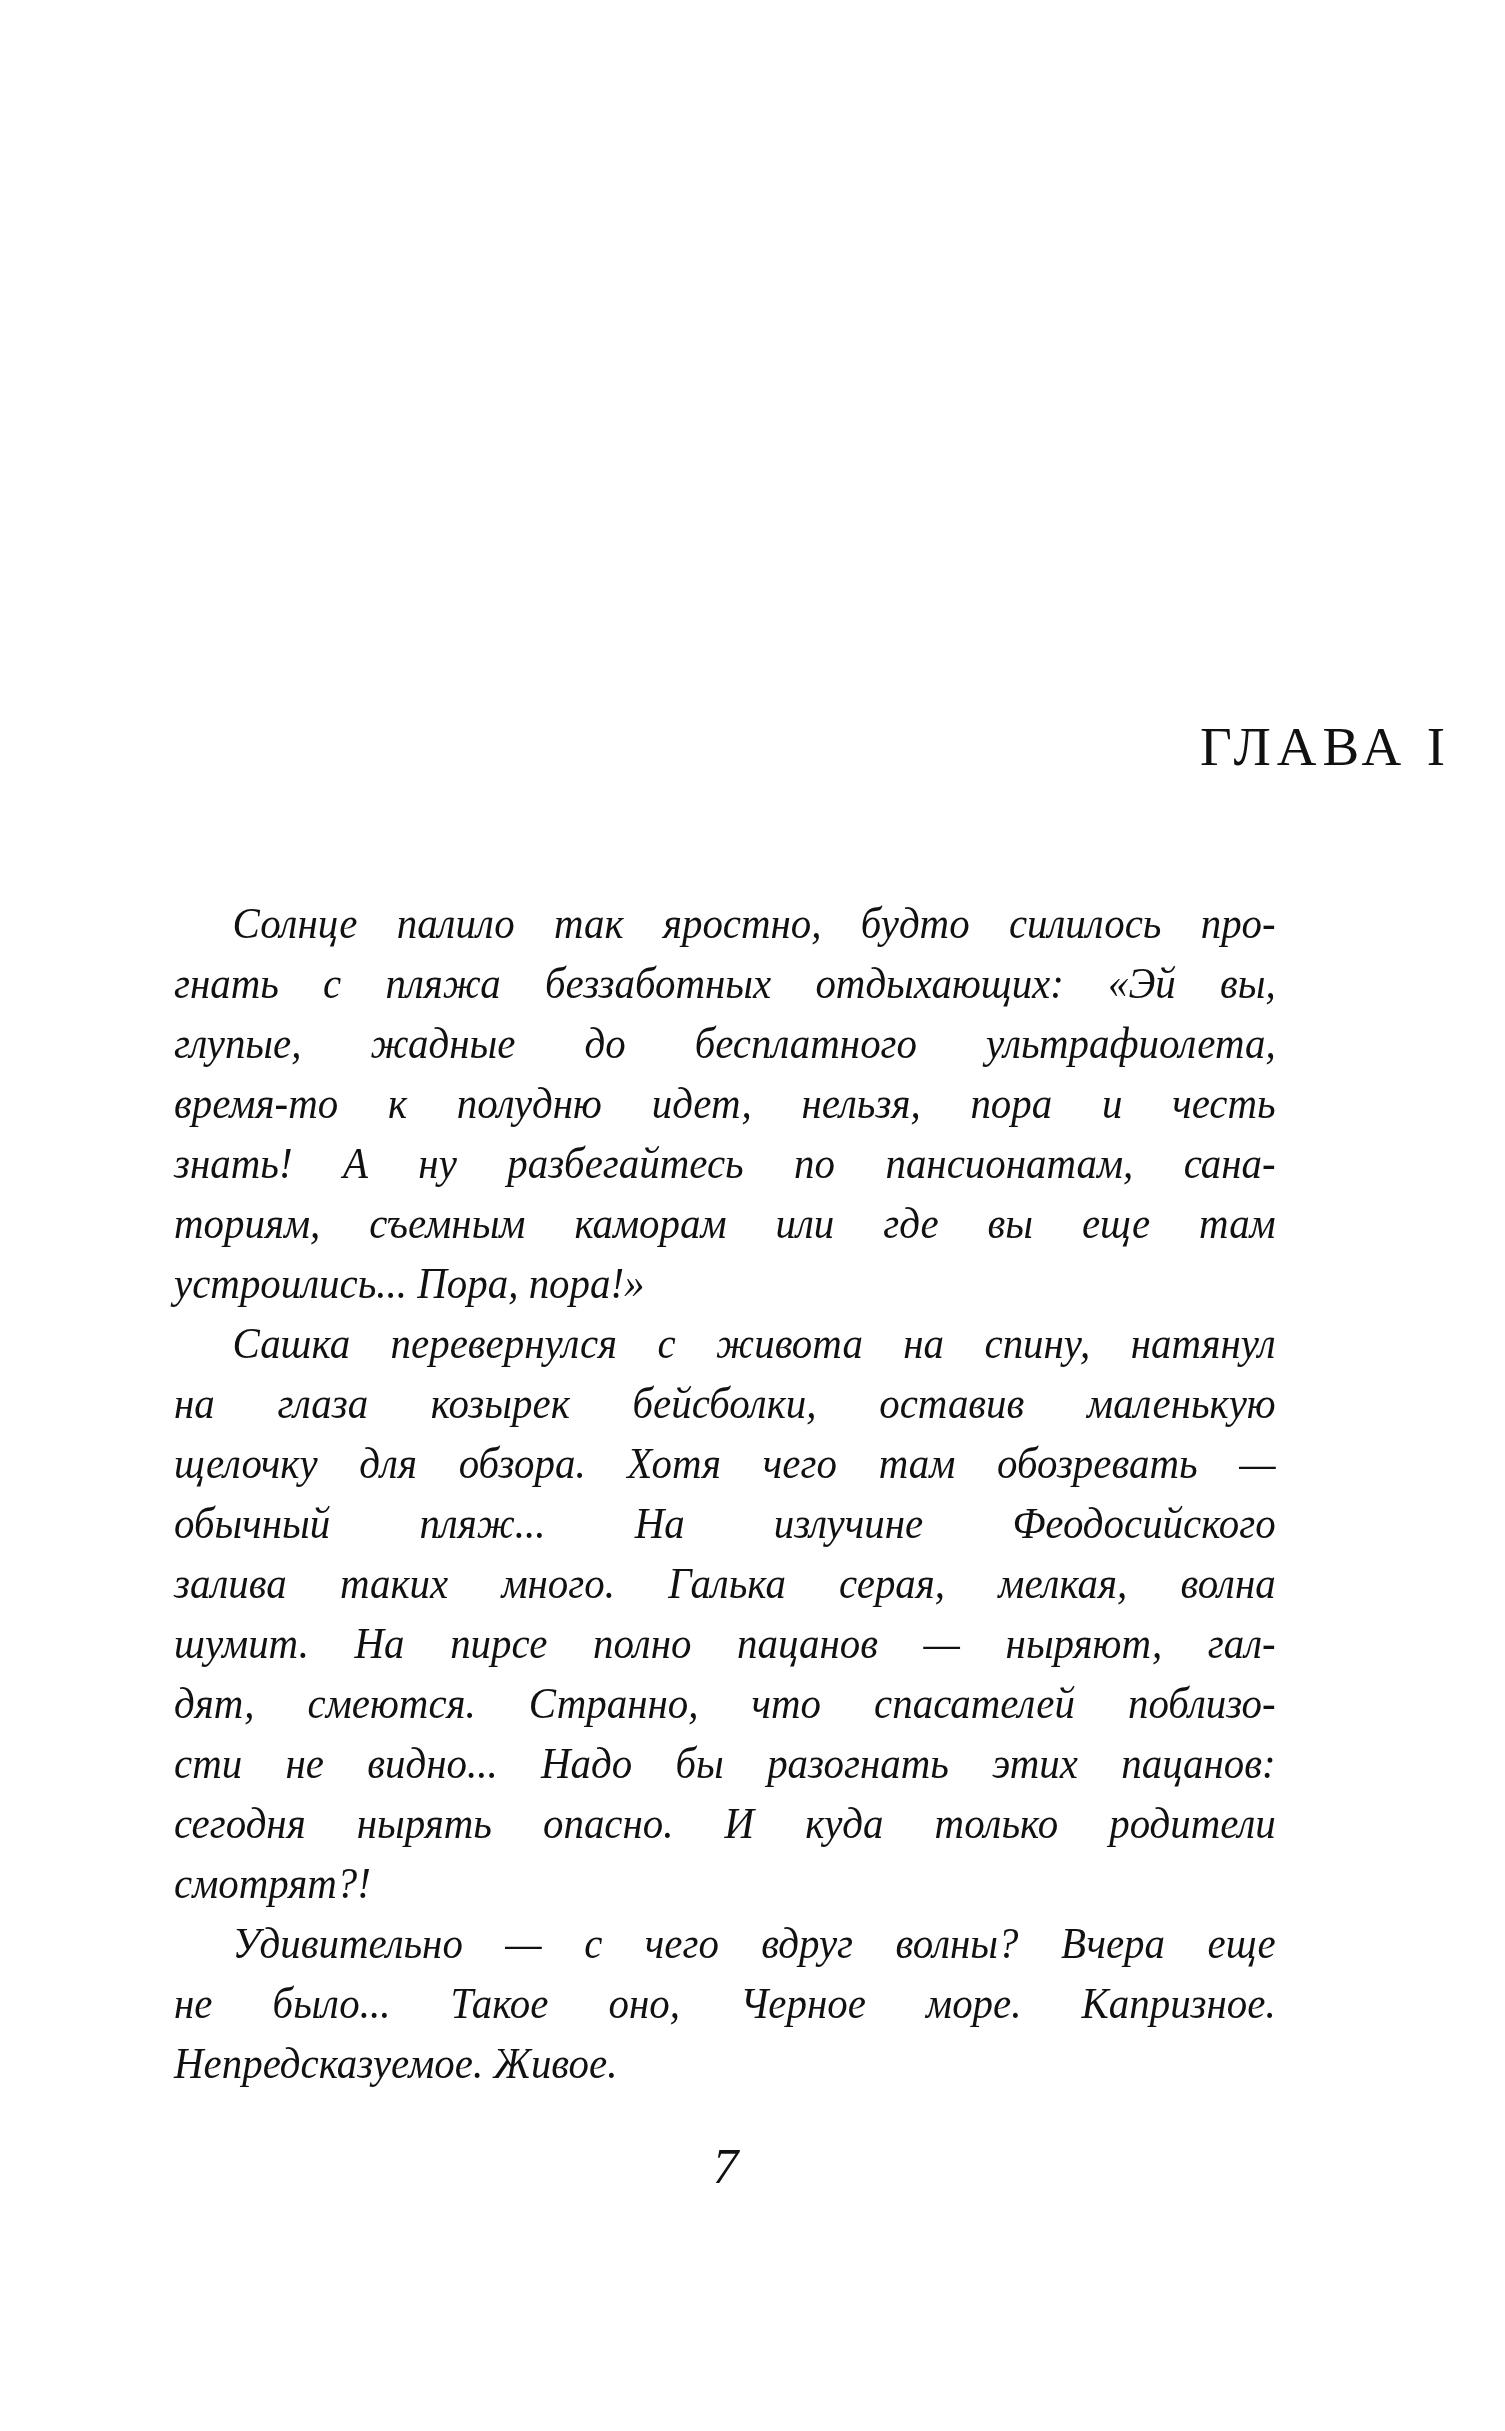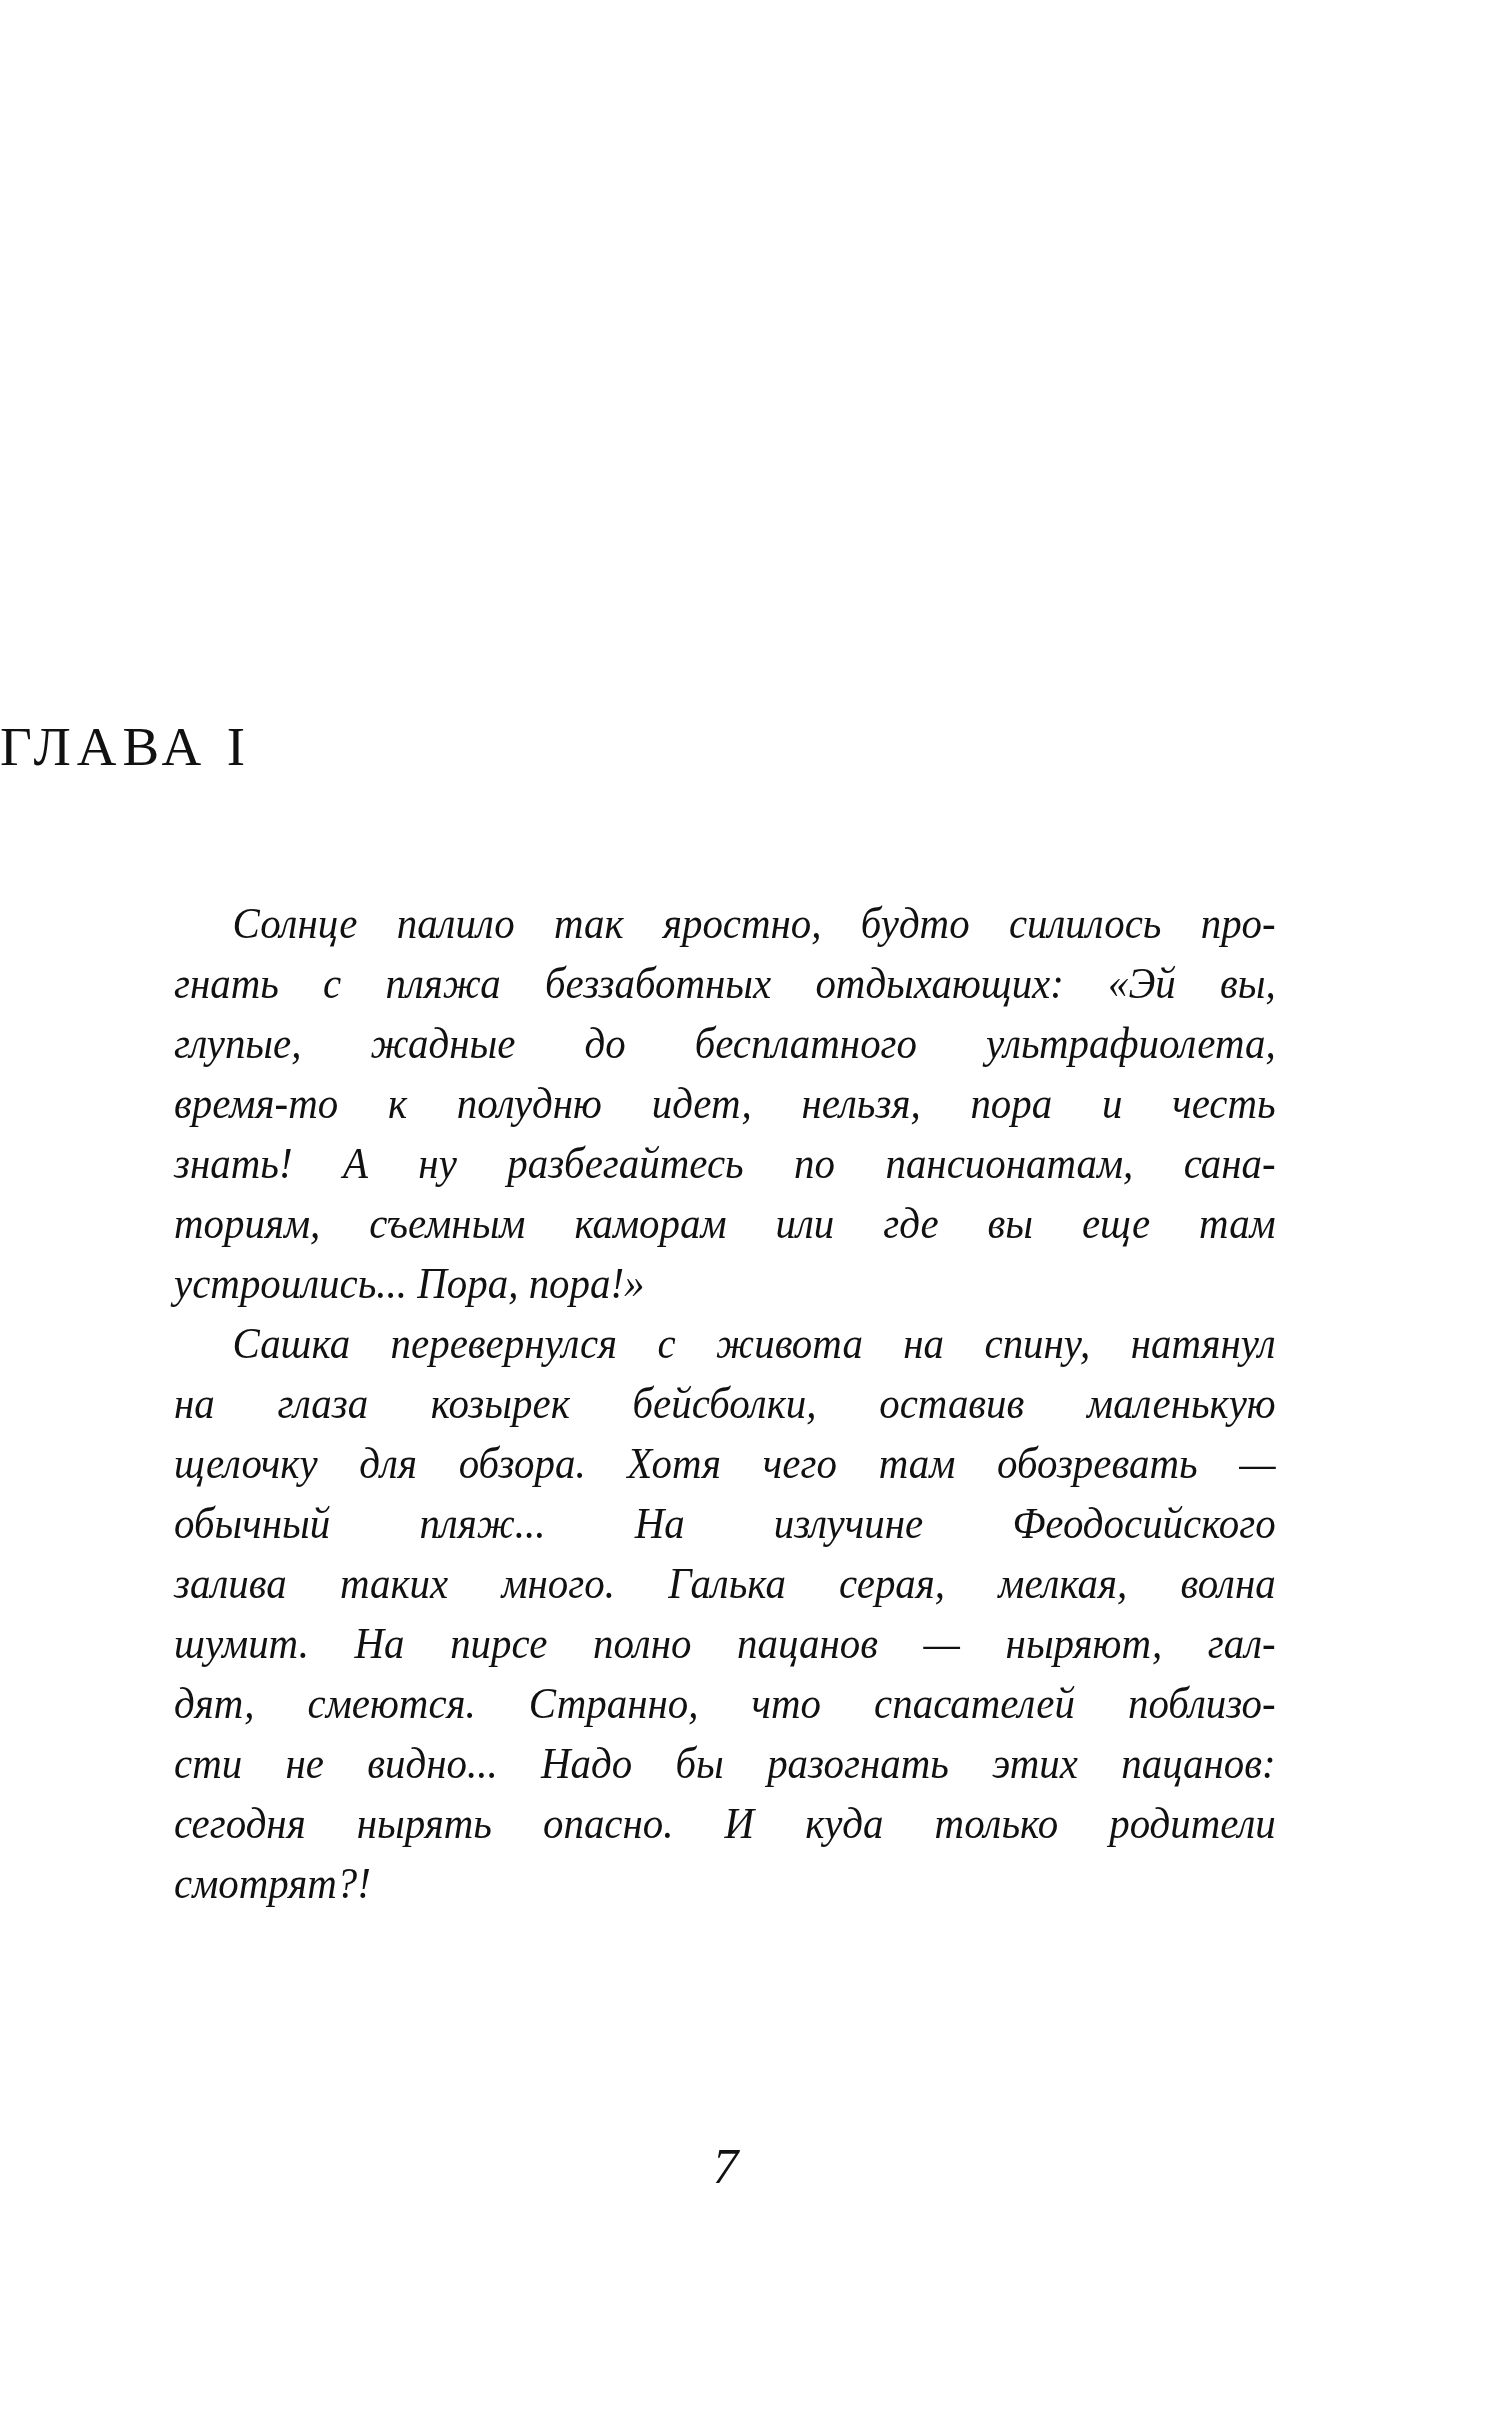--- a/index.html
+++ b/index.html
@@ -13,21 +13,21 @@
       position: relative;
       overflow: hidden;
       color: #111111;
       font-family: "Liberation Serif", "DejaVu Serif", serif;
     }
     .chapter-title {
       position: absolute;
       top: 708px;
       left: 0;
       width: 1451px;
-      text-align: left;
+      text-align: right;
       font-size: 55px;
       letter-spacing: 5.9px;
       line-height: 78px;
       font-weight: normal;
       margin: 0;
     }
     .body-text {
       position: absolute;
       top: 894px;
       left: 174px;
@@ -87,16 +87,21 @@
     <span class="line">щелочку для обзора. Хотя чего там обозревать —</span>
     <span class="line">обычный пляж... На излучине Феодосийского</span>
     <span class="line">залива таких много. Галька серая, мелкая, волна</span>
     <span class="line">шумит. На пирсе полно пацанов — ныряют, гал-</span>
     <span class="line">дят, смеются. Странно, что спасателей поблизо-</span>
     <span class="line">сти не видно... Надо бы разогнать этих пацанов:</span>
     <span class="line">сегодня нырять опасно. И куда только родители</span>
     <span class="line last">смотрят?!</span>
   </div>
 
+  <div>
+    <span class="line indent">Удивительно — с чего вдруг волны? Вчера еще</span>
+    <span class="line">не было... Такое оно, Черное море. Капризное.</span>
+    <span class="line last">Непредсказуемое. Живое.</span>
+  </div>
 </div>
 
 <div class="page-number">7</div>
 
 
 </body></html>

